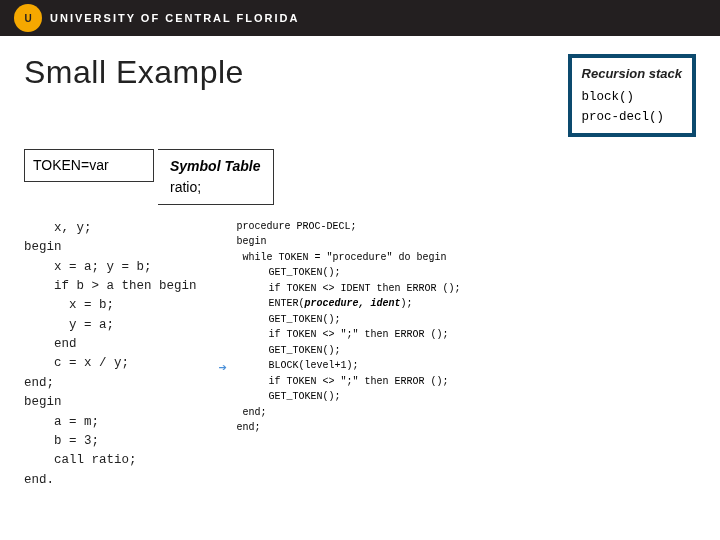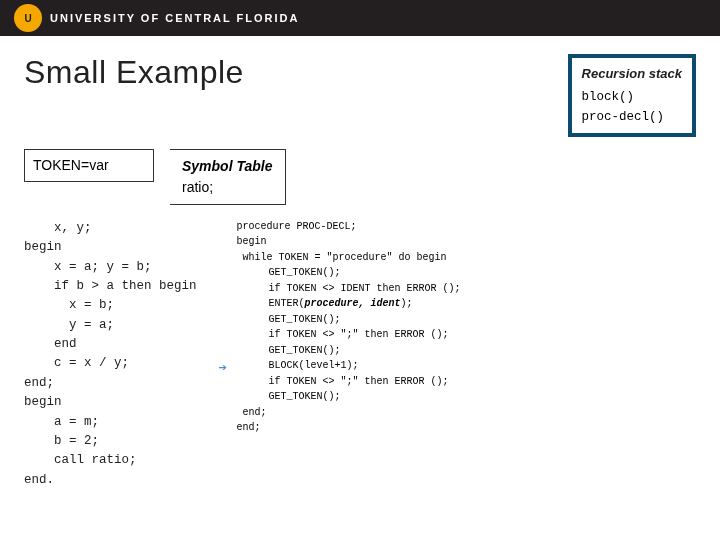--- a/index.html
+++ b/index.html
@@ -77,21 +77,21 @@
       font-style: italic;
       font-weight: bold;
       font-size: 13px;
       margin-bottom: 2px;
       color: #222;
     }
 
     
     #info-row {
       display: flex;
-      gap: 16px;
+      gap: 4px;
       margin-bottom: 14px;
       align-items: flex-start;
     }
     #token-box {
       border: 1px solid #333;
       padding: 5px 12px 5px 8px;
       min-width: 130px;
       font-size: 14px;
       line-height: 1.5;
     }
@@ -202,21 +202,21 @@
       <div class="code-line">begin</div>
       <div class="code-line">    x = a; y = b;</div>
       <div class="code-line">    if b &gt; a then begin</div>
       <div class="code-line">      x = b;</div>
       <div class="code-line">      y = a;</div>
       <div class="code-line">    end</div>
       <div class="code-line">    c = x / y;</div>
       <div class="code-line">end;</div>
       <div class="code-line">begin</div>
       <div class="code-line">    a = m;</div>
-      <div class="code-line">    b = 2;</div>
+      <div class="code-line">    b = 3;</div>
       <div class="code-line">    call ratio;</div>
       <div class="code-line">end.</div>
     </div>
 
     <div id="procedure-code" style="padding-left:22px;">
       <div class="code-line">procedure PROC-DECL;</div>
       <div class="code-line">begin</div>
       <div class="code-line"> while TOKEN = "procedure" do begin</div>
       <div class="code-line indent1">   GET_TOKEN();</div>
       <div class="code-line indent1">   if TOKEN &lt;&gt; IDENT then ERROR ();</div>

